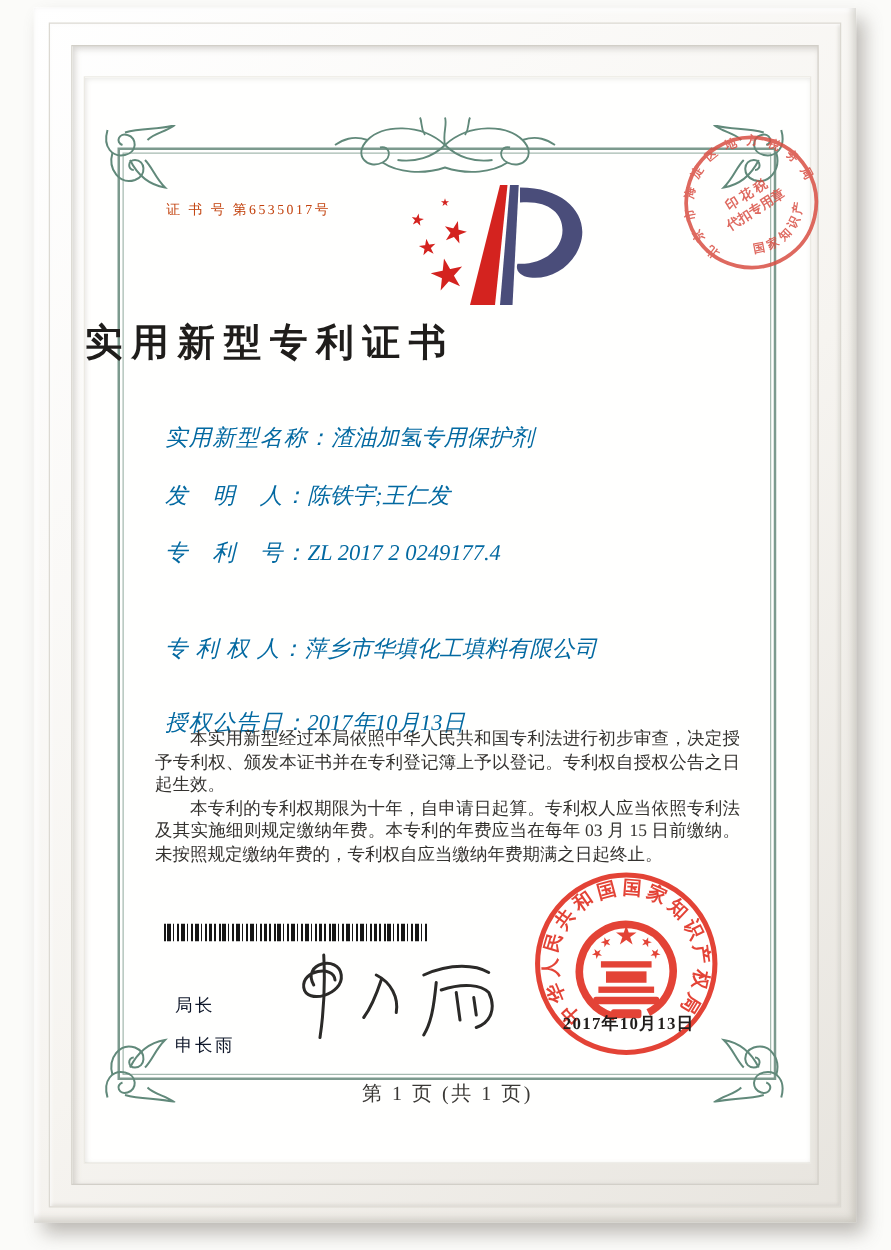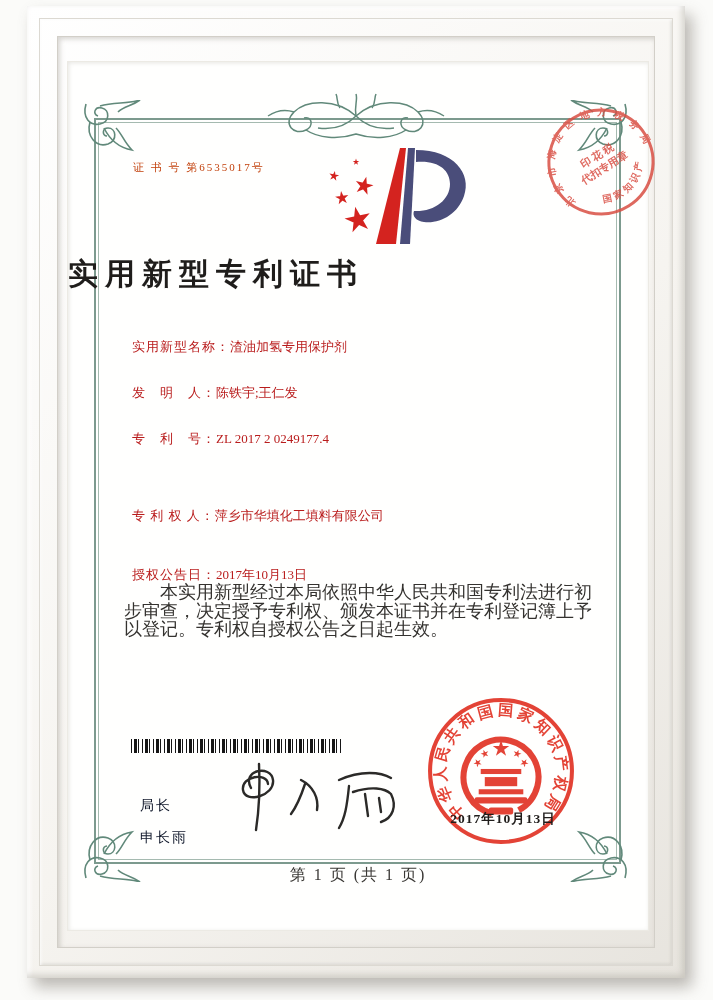--- a/index.html
+++ b/index.html
@@ -39,25 +39,25 @@
   .flourish{position:absolute;pointer-events:none;}
   
   .cert-no{
     position:absolute;left:65px;top:98px;font-size:11px;letter-spacing:2px;color:#c2410c;
   }
   .logo{position:absolute;left:244px;top:78px;width:170px;height:112px;}
   .title{
     position:absolute;left:0;top:192px;width:100%;
     font-size:30px;font-weight:600;letter-spacing:7px;color:#1f1d1b;
   }
-  .field{position:absolute;left:64px;width:460px;font-size:13px;color:#b91c1c;white-space:nowrap;}
+  .field{position:absolute;left:64px;width:460px;font-size:18px;color:#0369a1;white-space:nowrap;font-style:italic;}
   .field .flabel{letter-spacing:1px;}
   .paras{
     position:absolute;left:56px;top:521px;width:468px;
-    font-size:18px;line-height:18.6px;text-align:justify;color:#34322f;
+    font-size:14px;line-height:18.6px;text-align:justify;color:#34322f;
   }
   .paras p{margin:0;text-indent:2em;}
   .barcode{
     position:absolute;left:63px;top:677px;width:212px;height:14px;
     background:repeating-linear-gradient(90deg,
       #161616 0px,#161616 1.5px,#ffffff 1.5px,#ffffff 3px,
       #161616 3px,#161616 6px,#ffffff 6px,#ffffff 7.5px,
       #161616 7.5px,#161616 8.5px,#ffffff 8.5px,#ffffff 11px);
   }
   .director{position:absolute;left:72px;top:728px;font-size:14px;color:#0f172a;line-height:32px;letter-spacing:2px;font-family:Liberation Mono, monospace;}
@@ -151,20 +151,21 @@
     </div>
     <div class="field" style="top:445px">
       <span class="flabel">专 利 权 人：</span><span class="fvalue">萍乡市华填化工填料有限公司</span>
     </div>
     <div class="field" style="top:504px">
       <span class="flabel">授权公告日：</span><span class="fvalue">2017年10月13日</span>
     </div>
 
     <div class="paras">
       <p>本实用新型经过本局依照中华人民共和国专利法进行初步审查，决定授予专利权、颁发本证书并在专利登记簿上予以登记。专利权自授权公告之日起生效。</p>
+      <p>本专利的专利权期限为十年，自申请日起算。专利权人应当依照专利法及其实施细则规定缴纳年费。本专利的年费应当在每年 03 月 15 日前缴纳。未按照规定缴纳年费的，专利权自应当缴纳年费期满之日起终止。</p>
     </div>
 
     <div class="barcode"></div>
 
     <div class="director">
       <div>局长</div>
       <div>申长雨</div>
     </div>
 
     <svg class="signature" viewBox="0 0 180 80">

